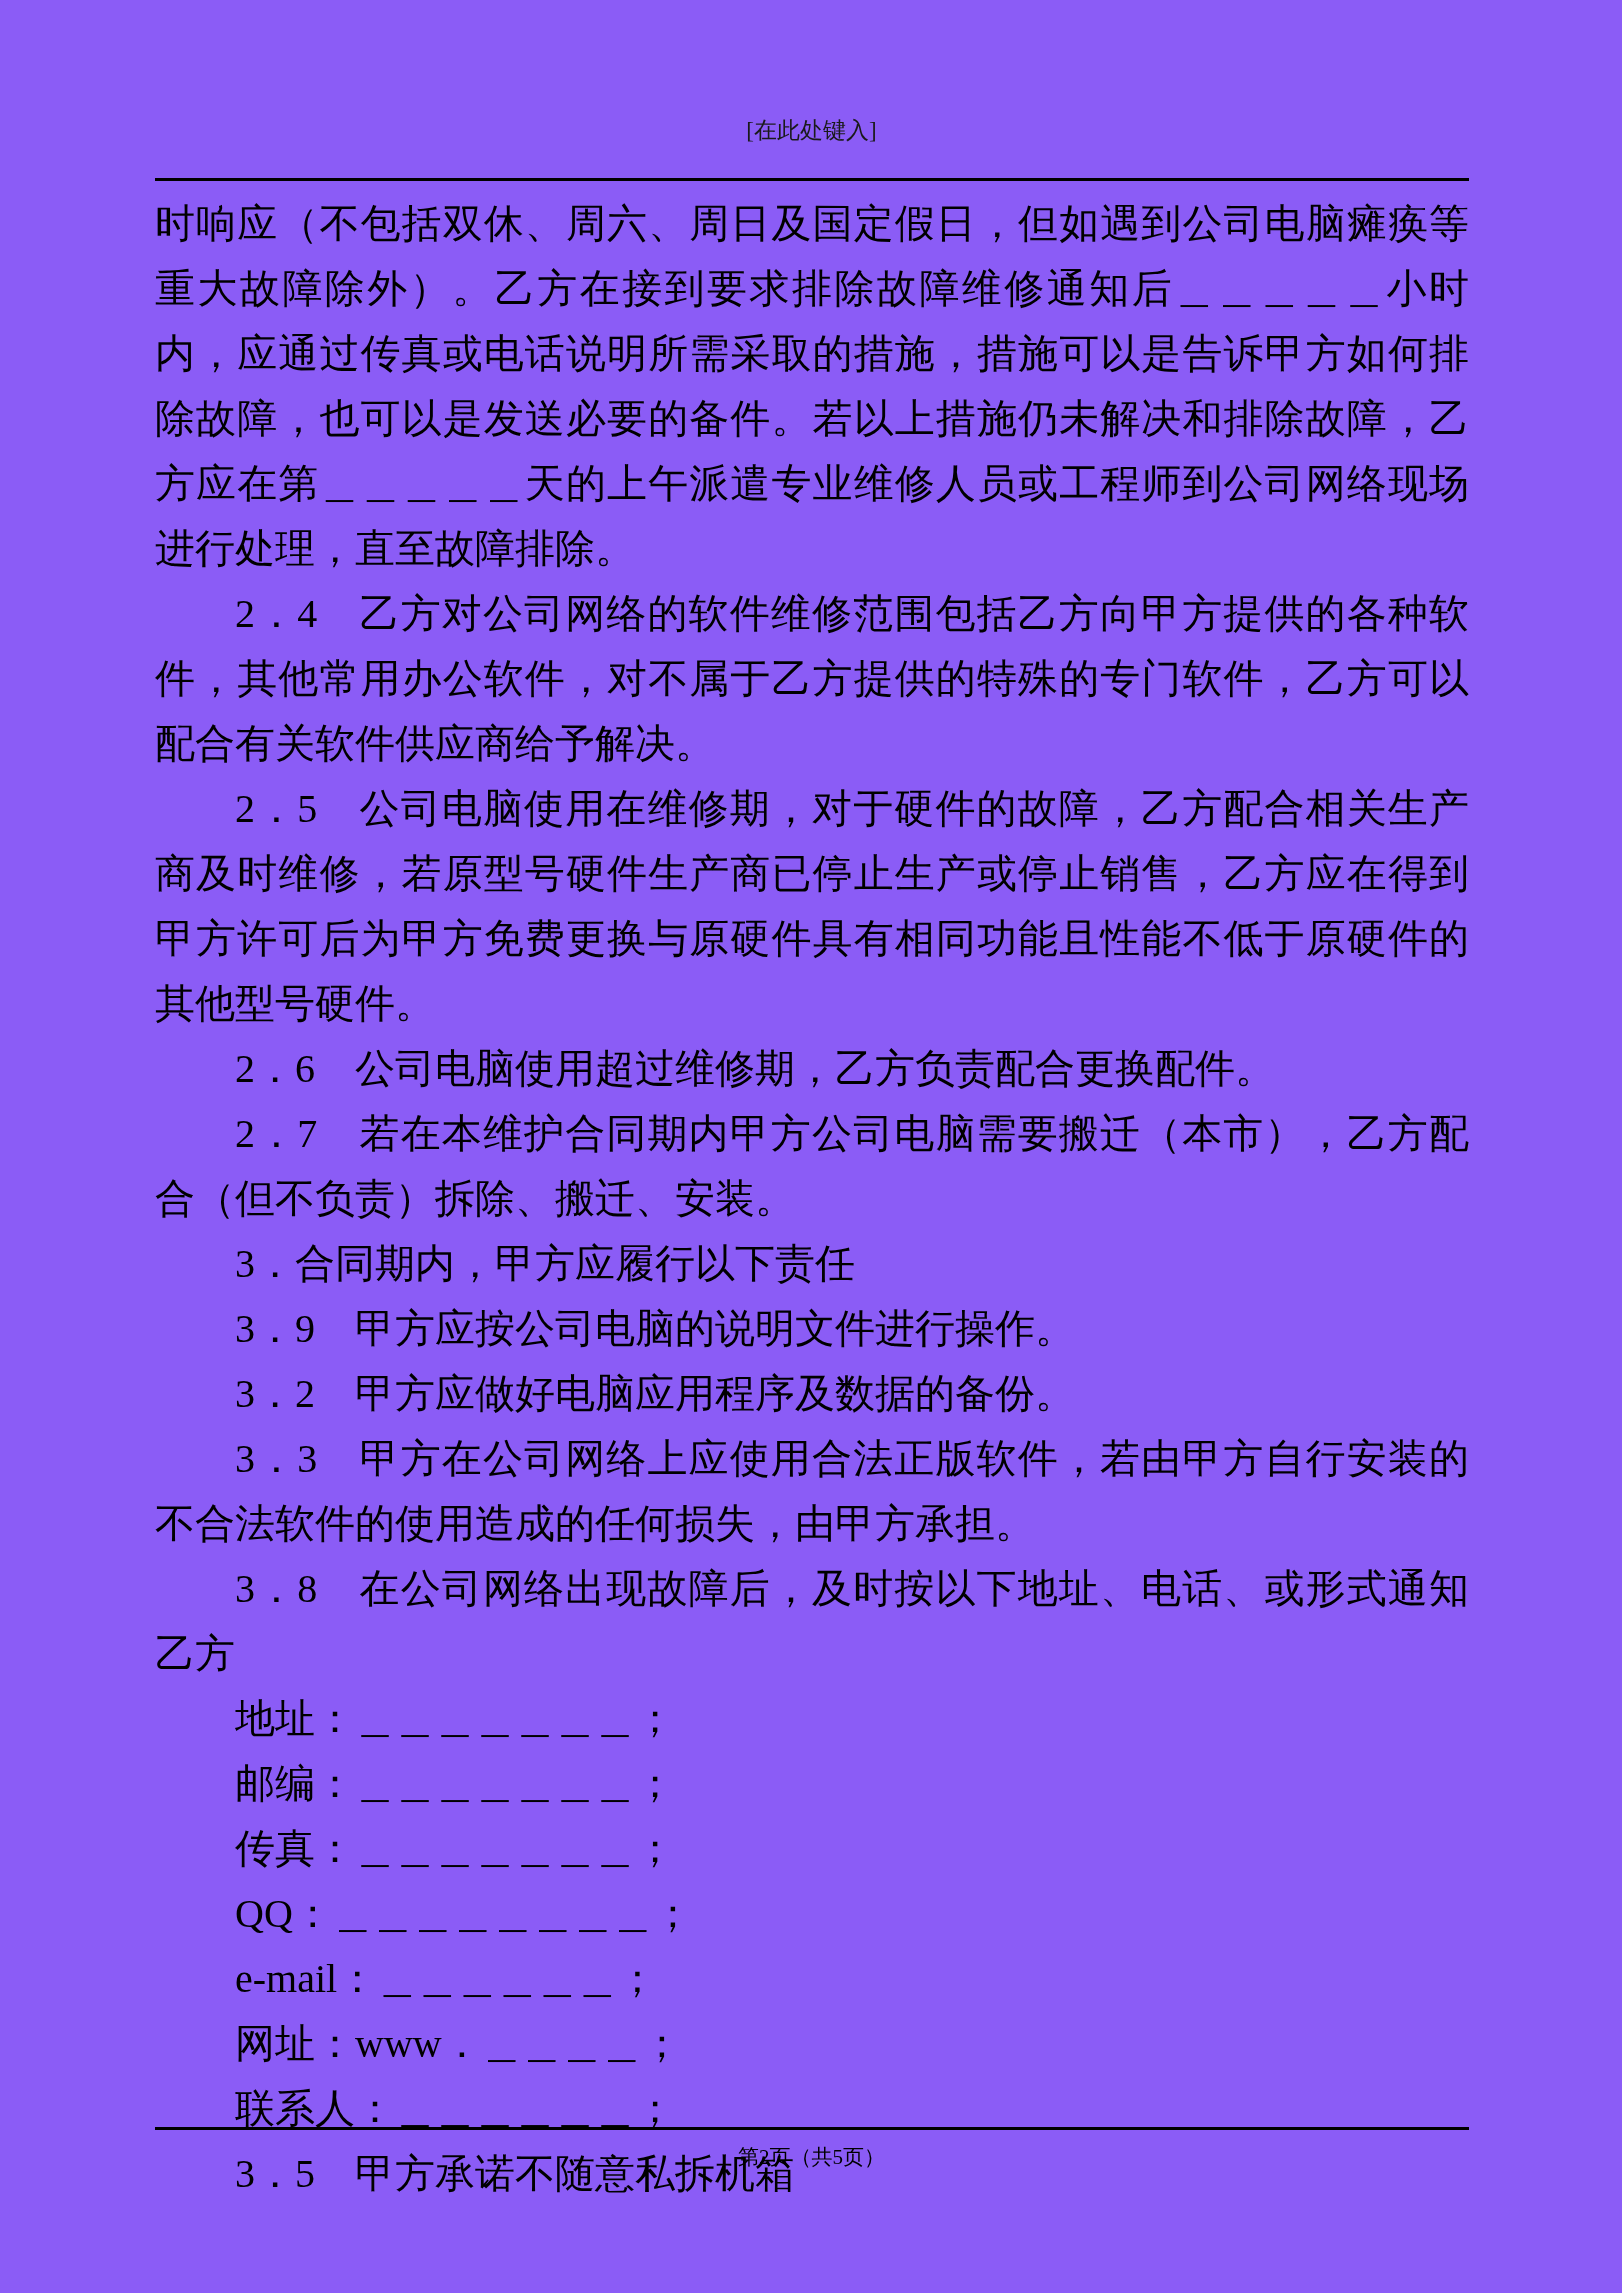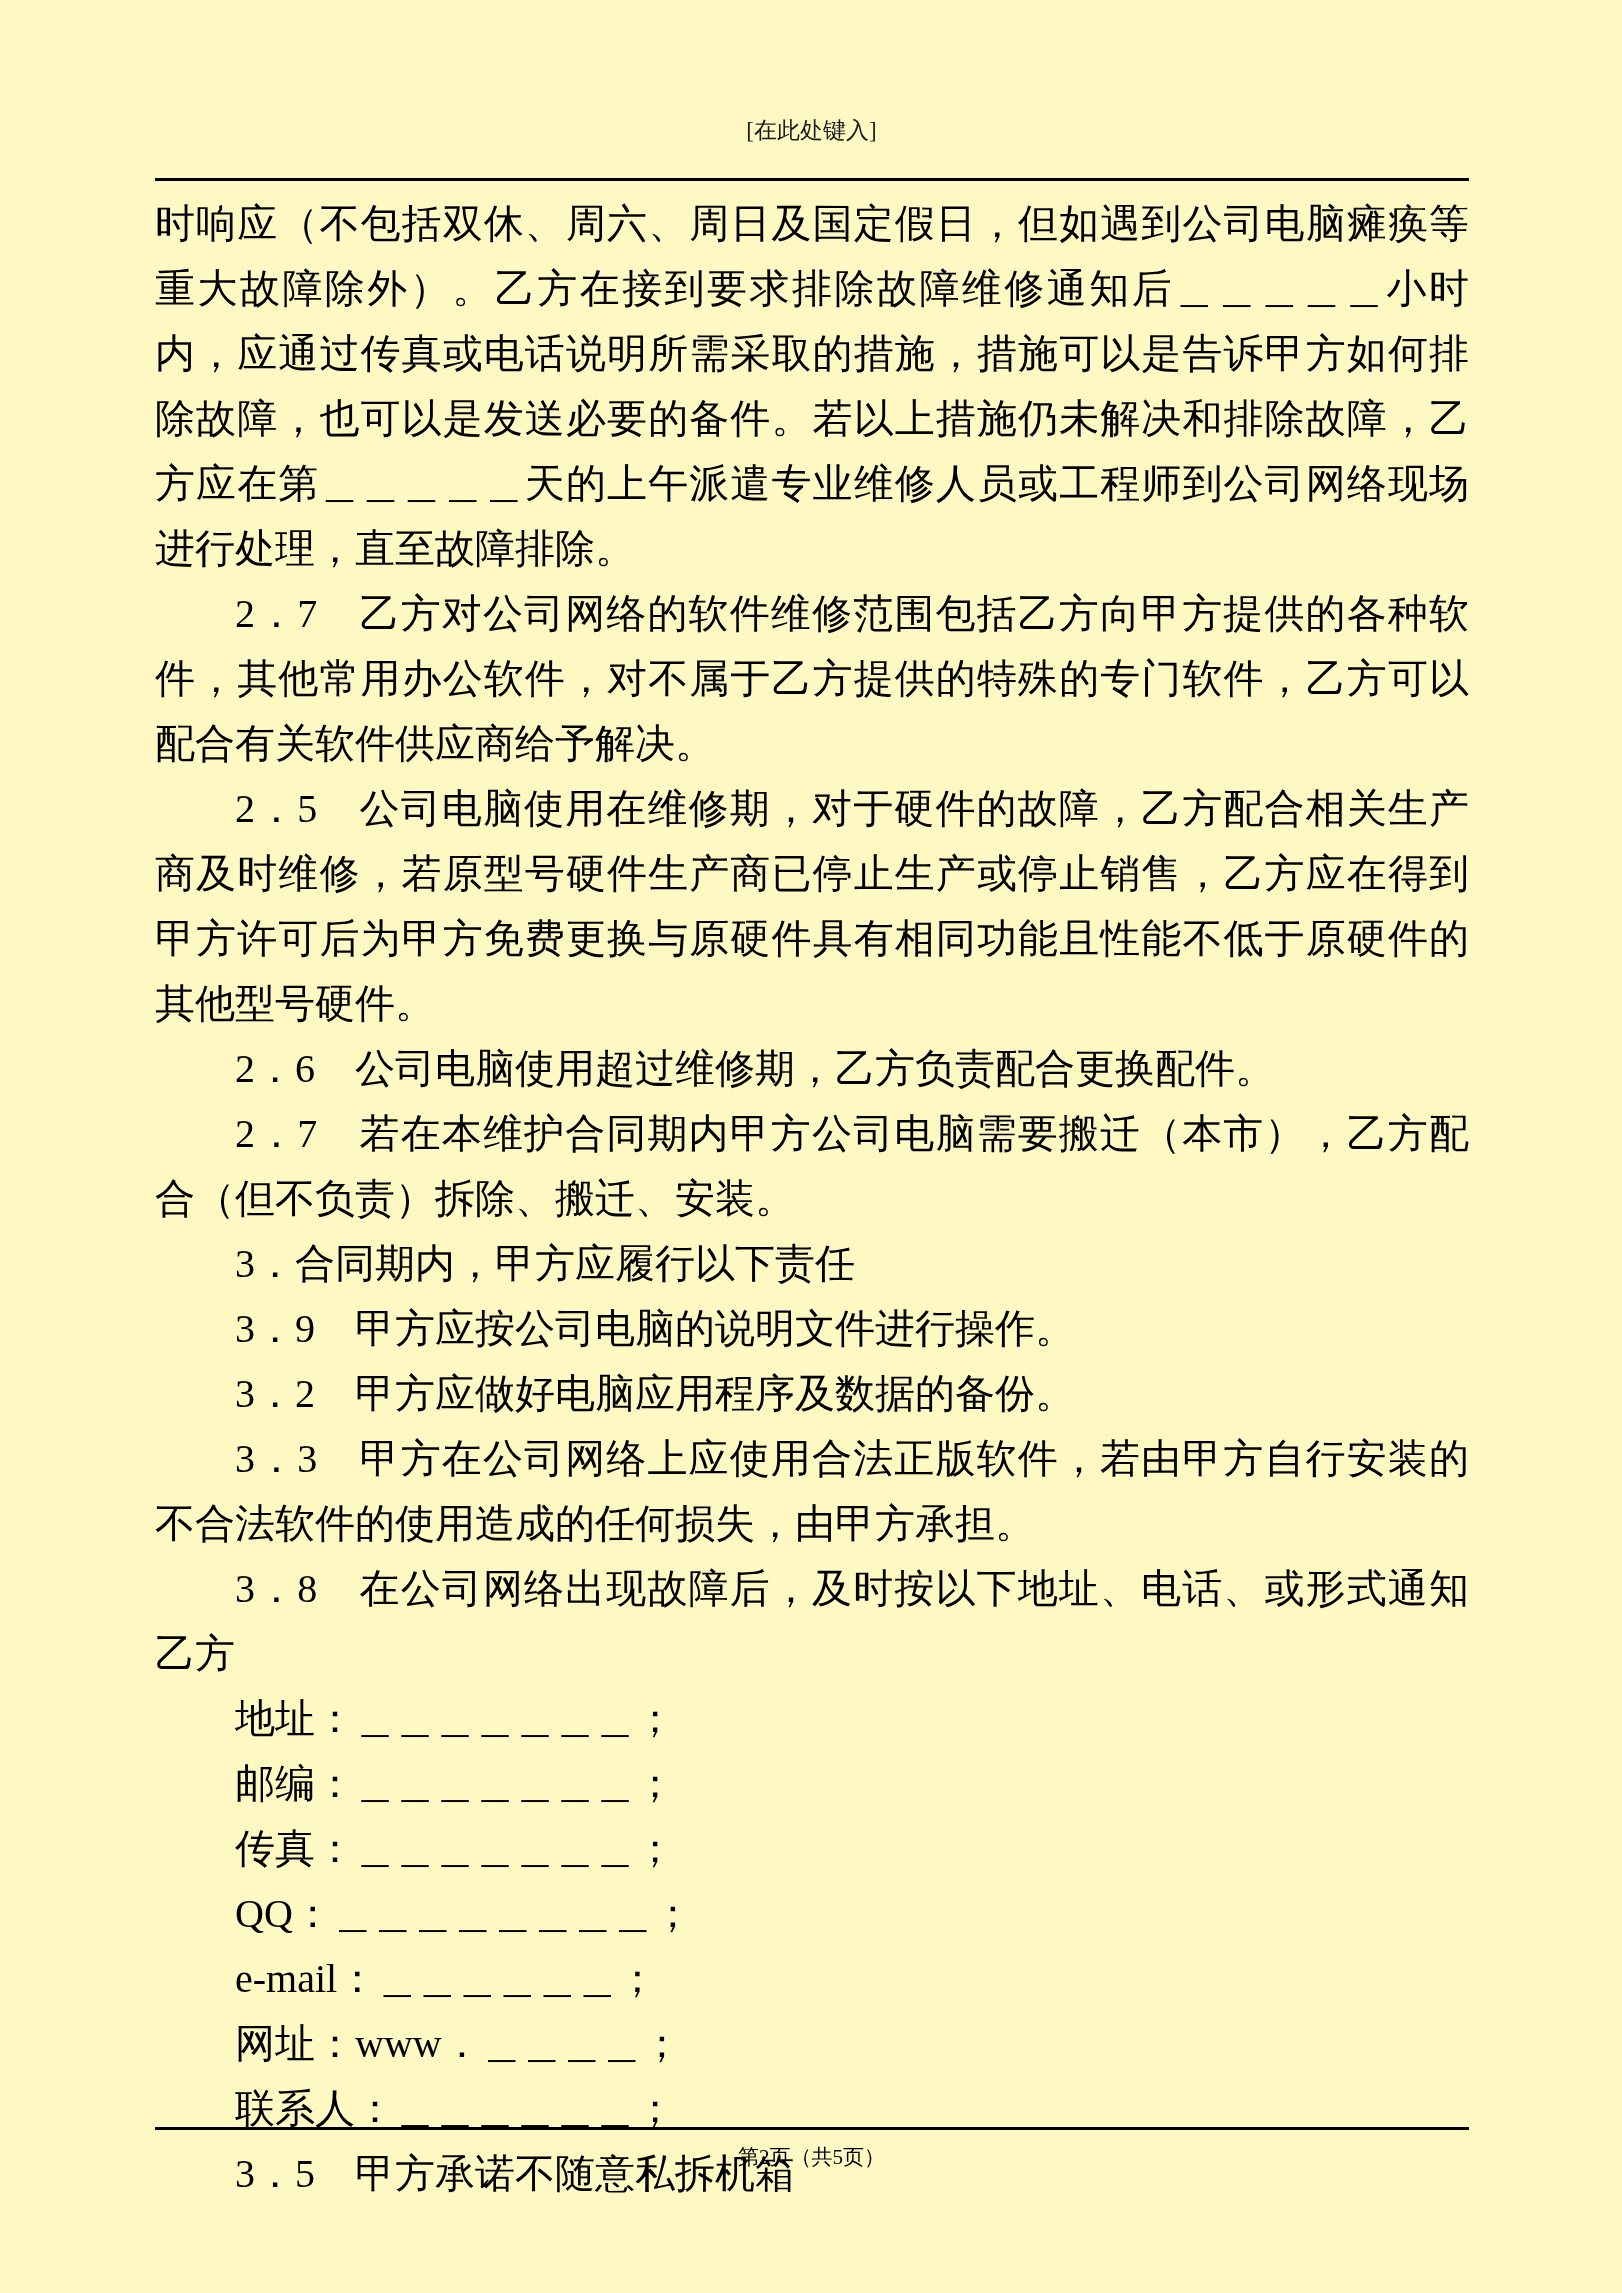--- a/index.html
+++ b/index.html
@@ -1,21 +1,21 @@
 <!DOCTYPE html>
 <html style="font-size:14.5px"><head>
 <meta charset="utf-8">
 <style>
   * { margin: 0; padding: 0; box-sizing: border-box; }
   html, body { background: #ffffff; }
   .page {
     position: relative;
     width: 1623px;
     height: 2294px;
-    background: #fef9c3;
+    background: #8b5cf6;
     color: #000000;
     font-family: "Liberation Serif", "DejaVu Serif", serif;
     overflow: hidden;
   }
   .header-text {
     position: absolute;
     top: 116px;
     left: 0;
     width: 100%;
     text-align: center;
@@ -65,21 +65,21 @@
 <body>
 
 <div class="page">
 
   <div class="header-text">[在此处键入]</div>
 
   <div class="header-rule"></div>
 
   <div class="body-text">
     <p class="para">时响应（不包括双休、周六、周日及国定假日，但如遇到公司电脑瘫痪等重大故障除外）。乙方在接到要求排除故障维修通知后＿＿＿＿＿小时内，应通过传真或电话说明所需采取的措施，措施可以是告诉甲方如何排除故障，也可以是发送必要的备件。若以上措施仍未解决和排除故障，乙方应在第＿＿＿＿＿天的上午派遣专业维修人员或工程师到公司网络现场进行处理，直至故障排除。</p>
-    <p class="para indent">2．7　乙方对公司网络的软件维修范围包括乙方向甲方提供的各种软件，其他常用办公软件，对不属于乙方提供的特殊的专门软件，乙方可以配合有关软件供应商给予解决。</p>
+    <p class="para indent">2．4　乙方对公司网络的软件维修范围包括乙方向甲方提供的各种软件，其他常用办公软件，对不属于乙方提供的特殊的专门软件，乙方可以配合有关软件供应商给予解决。</p>
     <p class="para indent">2．5　公司电脑使用在维修期，对于硬件的故障，乙方配合相关生产商及时维修，若原型号硬件生产商已停止生产或停止销售，乙方应在得到甲方许可后为甲方免费更换与原硬件具有相同功能且性能不低于原硬件的其他型号硬件。</p>
     <p class="para indent">2．6　公司电脑使用超过维修期，乙方负责配合更换配件。</p>
     <p class="para indent">2．7　若在本维护合同期内甲方公司电脑需要搬迁（本市），乙方配合（但不负责）拆除、搬迁、安装。</p>
     <p class="para indent">3．合同期内，甲方应履行以下责任</p>
     <p class="para indent">3．9　甲方应按公司电脑的说明文件进行操作。</p>
     <p class="para indent">3．2　甲方应做好电脑应用程序及数据的备份。</p>
     <p class="para indent">3．3　甲方在公司网络上应使用合法正版软件，若由甲方自行安装的不合法软件的使用造成的任何损失，由甲方承担。</p>
     <p class="para indent">3．8　在公司网络出现故障后，及时按以下地址、电话、或形式通知乙方</p>
     <p class="para indent">地址：＿＿＿＿＿＿＿；</p>
     <p class="para indent">邮编：＿＿＿＿＿＿＿；</p>

